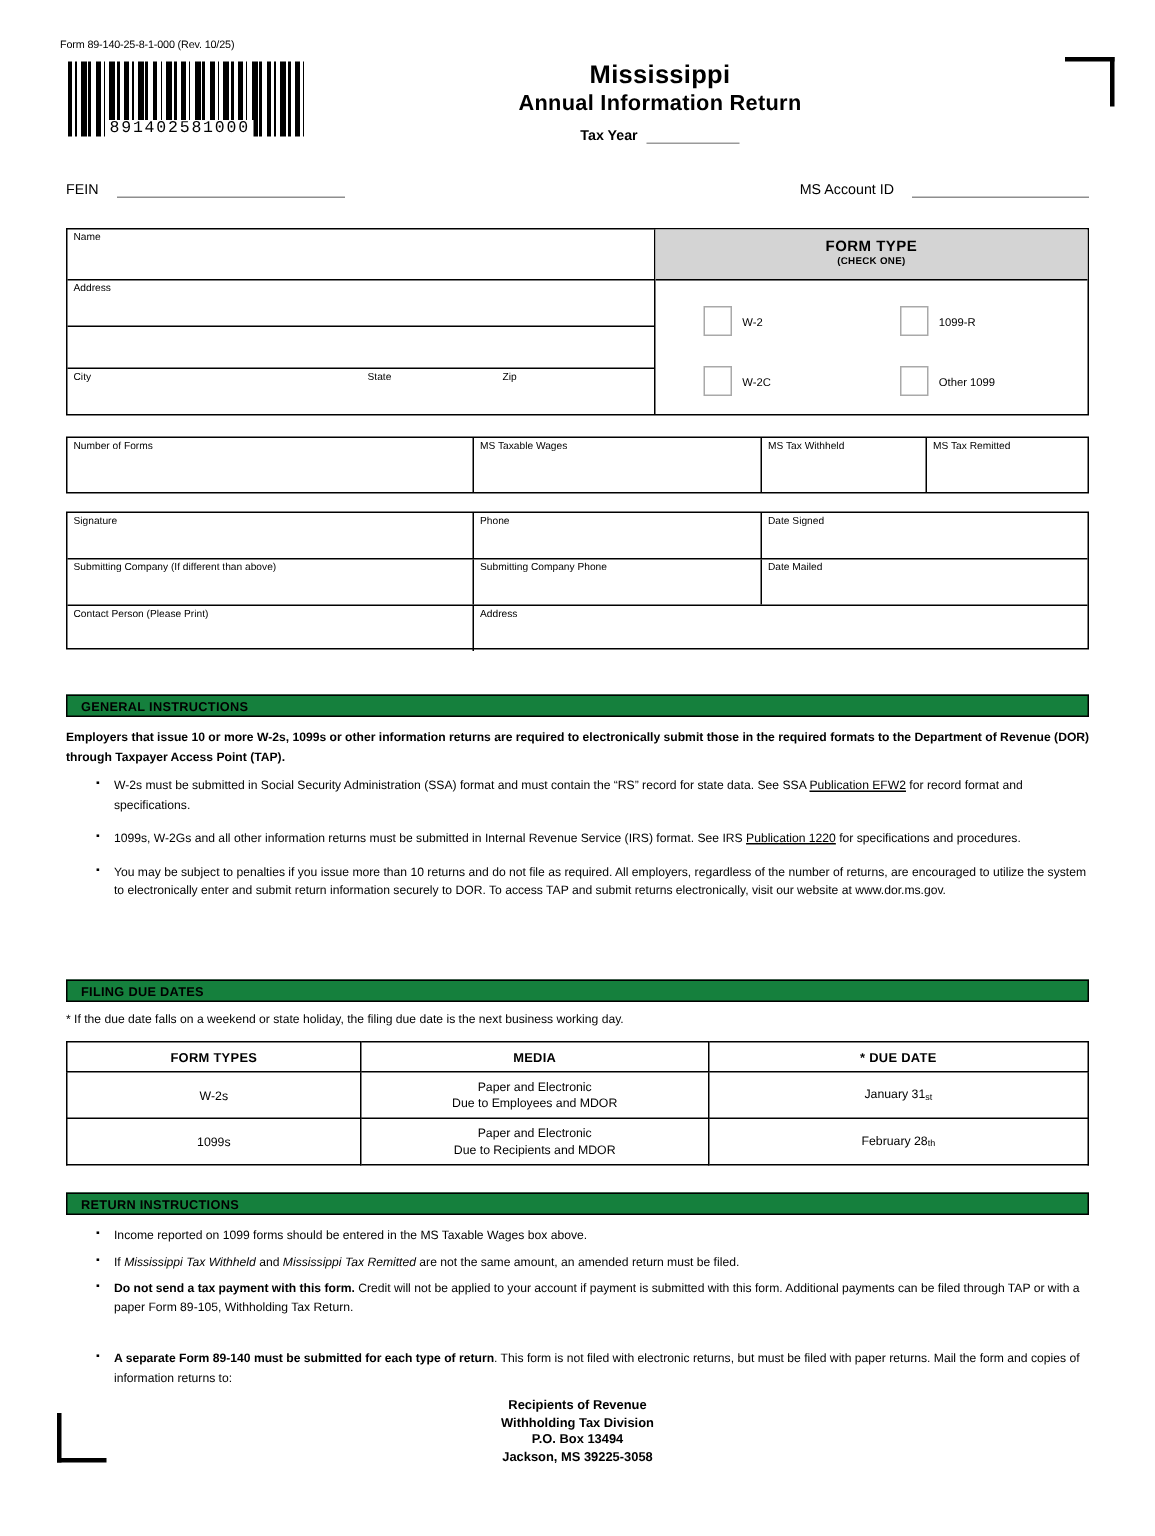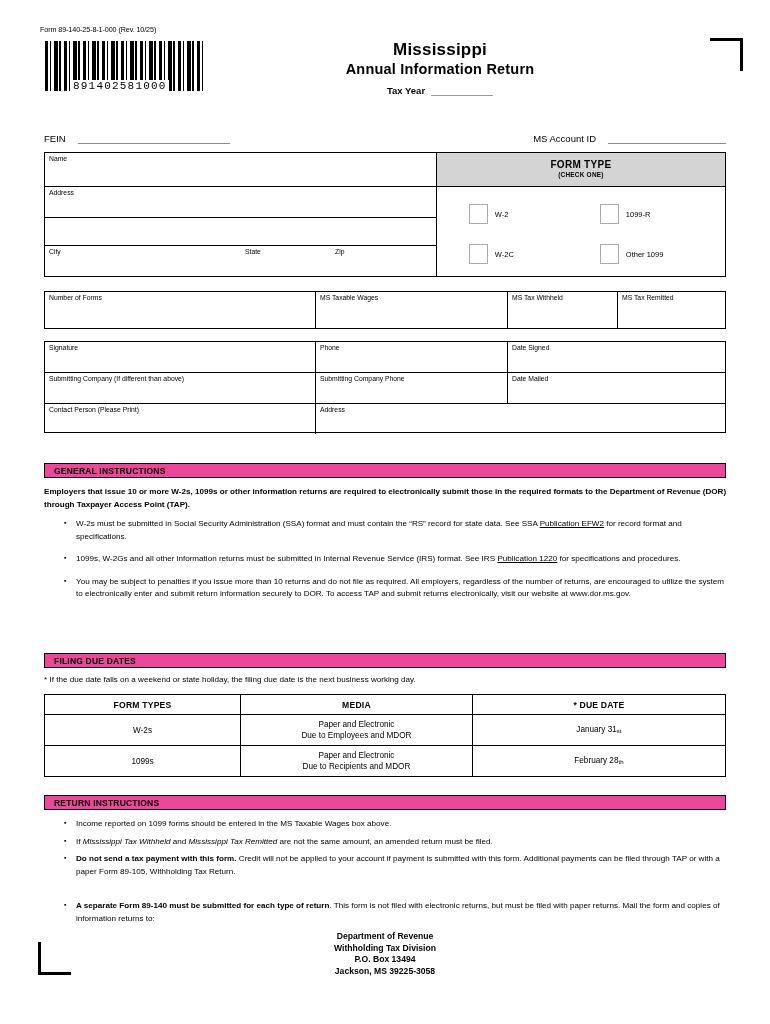--- a/index.html
+++ b/index.html
@@ -115,21 +115,21 @@
     display: inline-block;
     width: 62px;
     border-bottom: 1px solid #9a9a9a;
     height: 10px;
   }
 
   
   .fein-row {
     position: absolute;
     left: 44px;
-    top: 132px;
+    top: 120px;
     width: 682px;
     display: flex;
     align-items: flex-end;
     font-size: 9.5px;
   }
   .fein-label { white-space: nowrap; }
   .rule {
     border-bottom: 1px solid #8e8e8e;
     height: 11px;
   }
@@ -197,21 +197,21 @@
   #amount-block { left: 44px; top: 291px; width: 682px; height: 38px; }
   
   #sig-block { left: 44px; top: 341px; width: 682px; height: 92px; }
 
   
   .sec-bar {
     position: absolute;
     left: 44px;
     width: 682px;
     height: 15px;
-    background: #ec4899;
+    background: #15803d;
     border: 1.3px solid #000;
     box-sizing: border-box;
     font-size: 8.5px;
     font-weight: bold;
     letter-spacing: 0.2px;
     padding: 2px 0 0 9px;
   }
 
   
   .body-txt {
@@ -476,19 +476,19 @@
     </li>
     <li style="margin-bottom:22px;">
       <span class="b">Do not send a tax payment with this form.</span><span> Credit will not be applied to your account if payment is submitted with this form. Additional payments can be filed through TAP or with a paper Form 89-105, Withholding Tax Return.</span>
     </li>
     <li style="margin-bottom:5px;">
       <span class="b">A separate Form 89-140 must be submitted for each type of return</span><span>. This form is not filed with electronic returns, but must be filed with paper returns. Mail the form and copies of information returns to:</span>
     </li>
   </ul>
 
   <div class="footer-addr" style="top:931px;">
-    <div>Department of Revenue</div>
+    <div>Recipients of Revenue</div>
     <div>Withholding Tax Division</div>
     <div>P.O. Box 13494</div>
     <div>Jackson, MS 39225-3058</div>
   </div>
 
 </div>
 
 </body></html>

